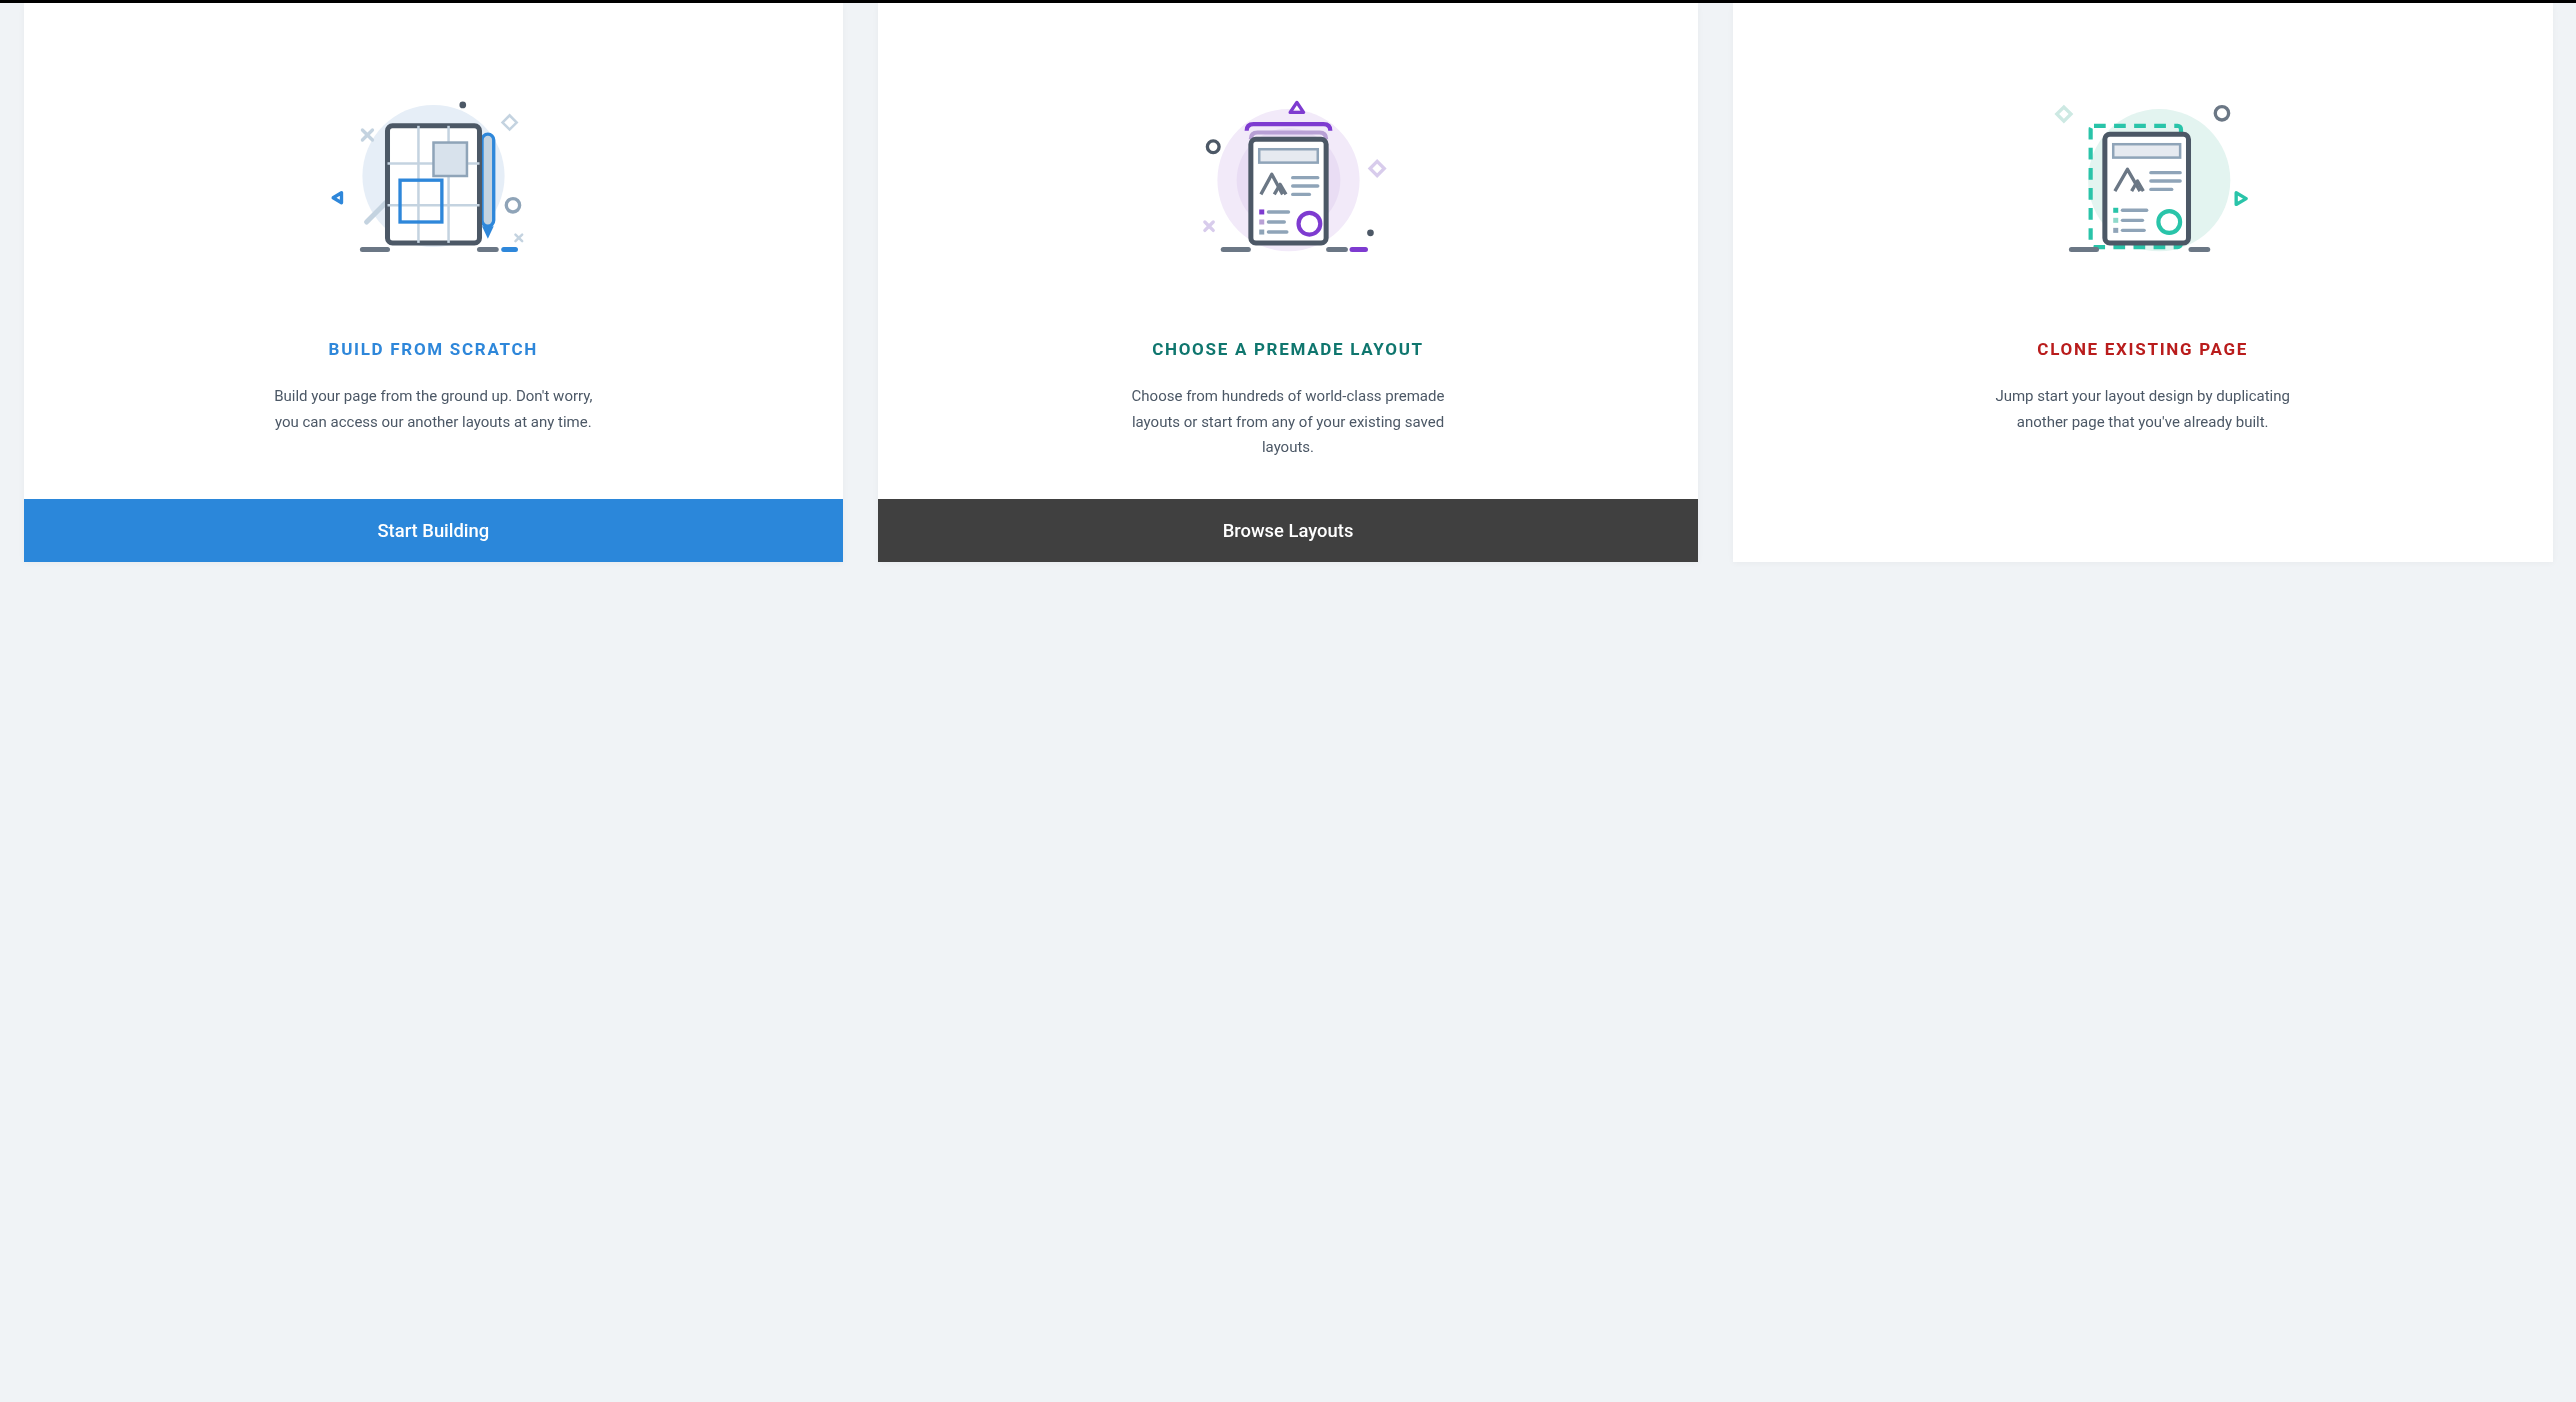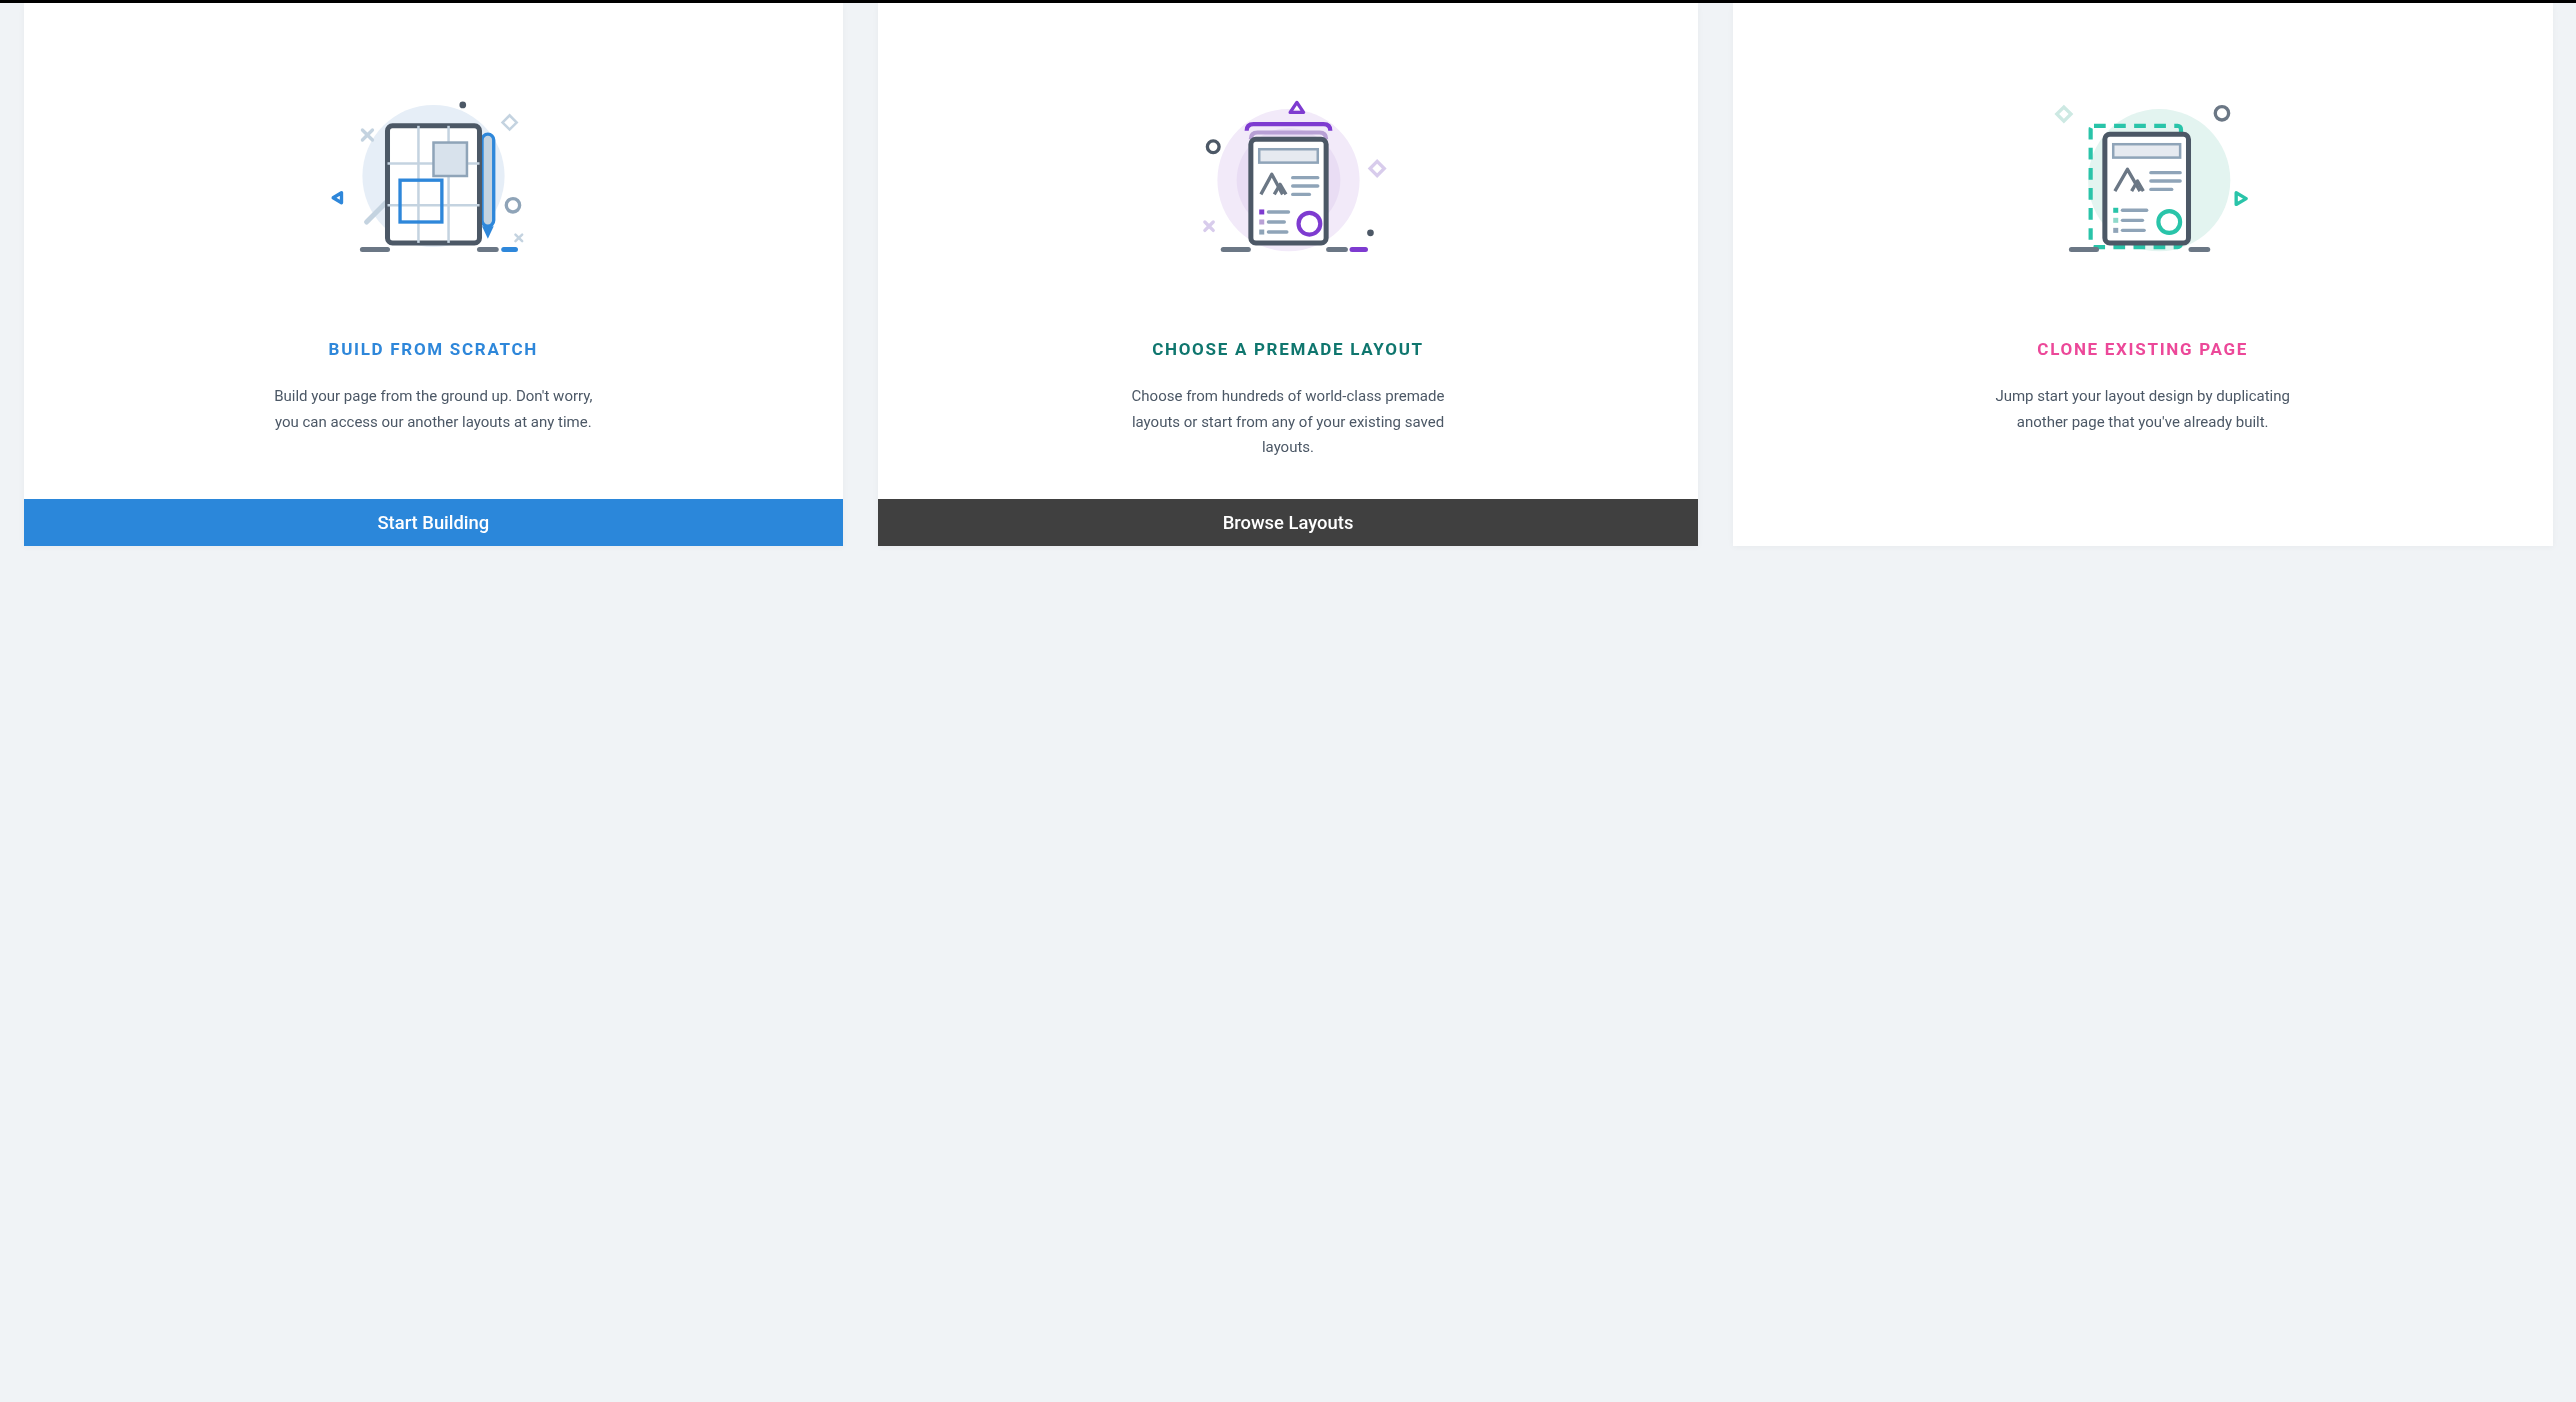--- a/index.html
+++ b/index.html
@@ -57,33 +57,33 @@
       font-size: 17px;
       font-weight: 700;
       letter-spacing: 1.7px;
       text-transform: uppercase;
       margin-bottom: 25px;
       text-align: center;
     }
     
     .card-title.blue { color: #2e87da; }
     .card-title.purple { color: #0f766e; }
-    .card-title.teal { color: #ec4899; }
+    .card-title.teal { color: #b91c1c; }
     
     .card-description {
       font-size: 15px;
       line-height: 1.7;
       color: #4c5866;
       text-align: center;
       max-width: 319px;
     }
     
     .card-button {
       width: 100%;
-      padding: 13px;
+      padding: 21px;
       border: none;
       color: #fff;
       font-size: 18.4px;
       font-weight: 500;
       cursor: pointer;
       font-family: inherit;
     }
     
     .card-button.blue { background: #2b87da; }
     .card-button.purple { background: #404040; }

